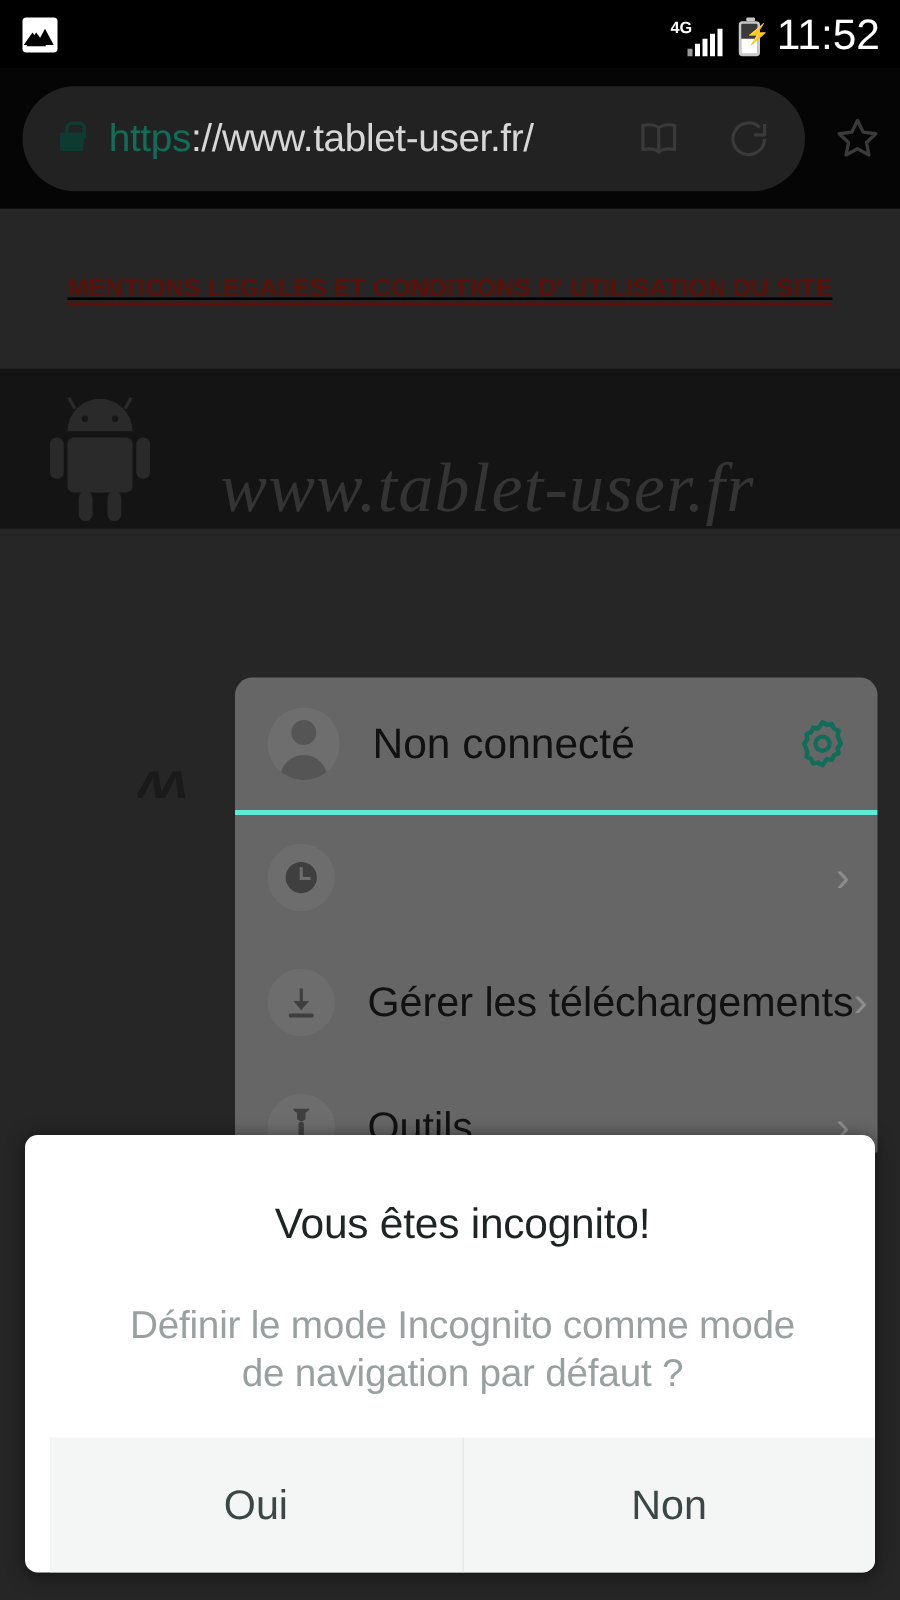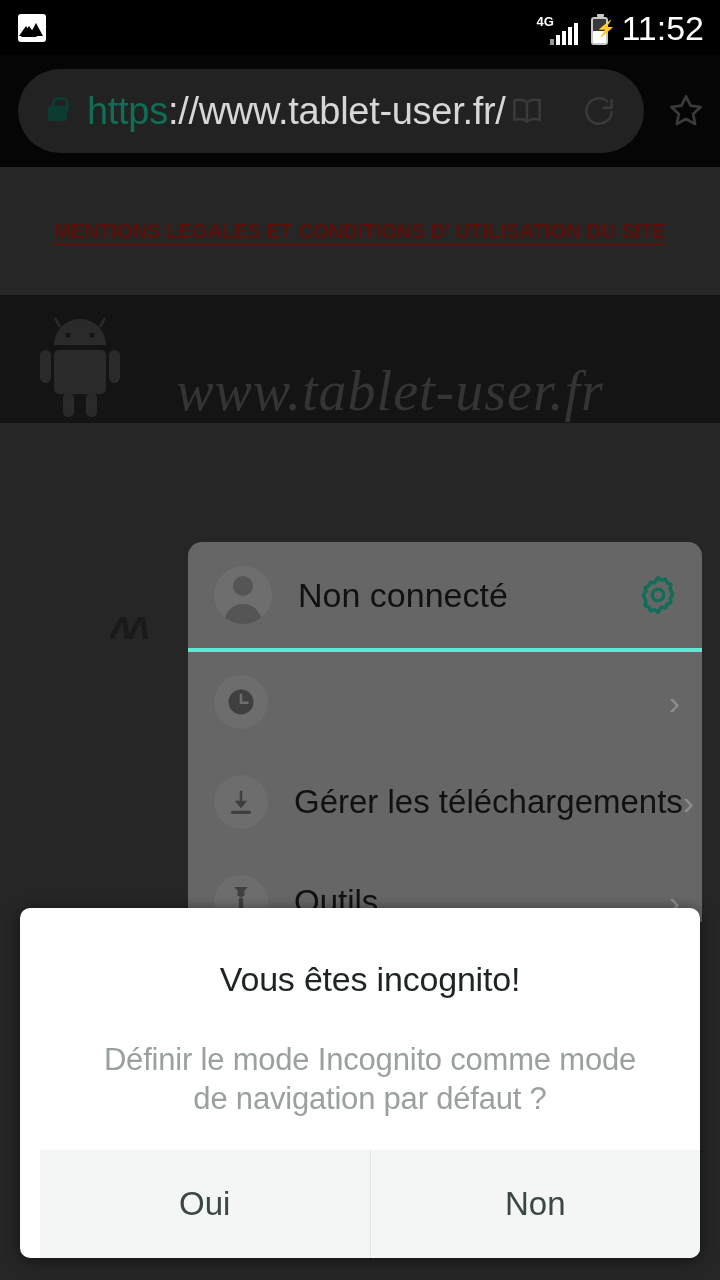--- a/index.html
+++ b/index.html
@@ -87,39 +87,39 @@
   .lock {
     width: 19px; height: 15px; background: #0d3a31; border-radius: 2px;
     position: relative; flex: 0 0 auto; margin-top: 5px;
   }
   .lock:before {
     content: ""; position: absolute; left: 4px; top: -9px;
     width: 11px; height: 11px; border: 3px solid #0d3a31;
     border-bottom: none; border-radius: 6px 6px 0 0;
   }
   .urltext {
-    margin-left: 20px; font-size: 38px; color: #d7d7d7;
+    margin-left: 20px; font-size: 31px; color: #d7d7d7;
     white-space: nowrap; letter-spacing: -0.3px;
   }
   .urltext .scheme { color: #0f6d58; }
   .url-actions { margin-left: auto; display: flex; align-items: center; gap: 34px; }
   .ico { width: 38px; height: 38px; flex: 0 0 auto; }
   .ico svg { width: 100%; height: 100%; display: block; }
   .star-btn { margin-left: 22px; width: 40px; height: 40px; }
 
   
   .page { position: absolute; top: 167px; left: 0; width: 720px; height: 1113px; background: #262626; }
   .site-menu {
     height: 100px; background: #04201d;
     display: flex; align-items: center; justify-content: center;
   }
   .burger { display: inline-block; margin-right: 14px; }
   .burger i { display: block; width: 36px; height: 6px; background: #3d3d3d; margin: 6px 0; }
   .site-menu-label { color: #4a4a4a; font-size: 40px; font-weight: 300; letter-spacing: 0.5px; }
-  .legal-wrap { height: 128px; display: flex; align-items: center; justify-content: center; }
+  .legal-wrap { height: 128px; display: flex; align-items: center; justify-content: center; text-decoration: underline; }
   .legal-link {
     color: #5c1008; font-size: 20px; font-weight: bold; text-decoration: underline;
     text-underline-offset: 5px; letter-spacing: 0.1px; white-space: nowrap;
   }
   .banner {
     height: 128px; background: #141414; position: relative;
     display: flex; align-items: flex-end; justify-content: center;
   }
   .android {
     position: absolute; left: 32px; top: 14px; width: 104px; height: 112px; opacity: .35;

